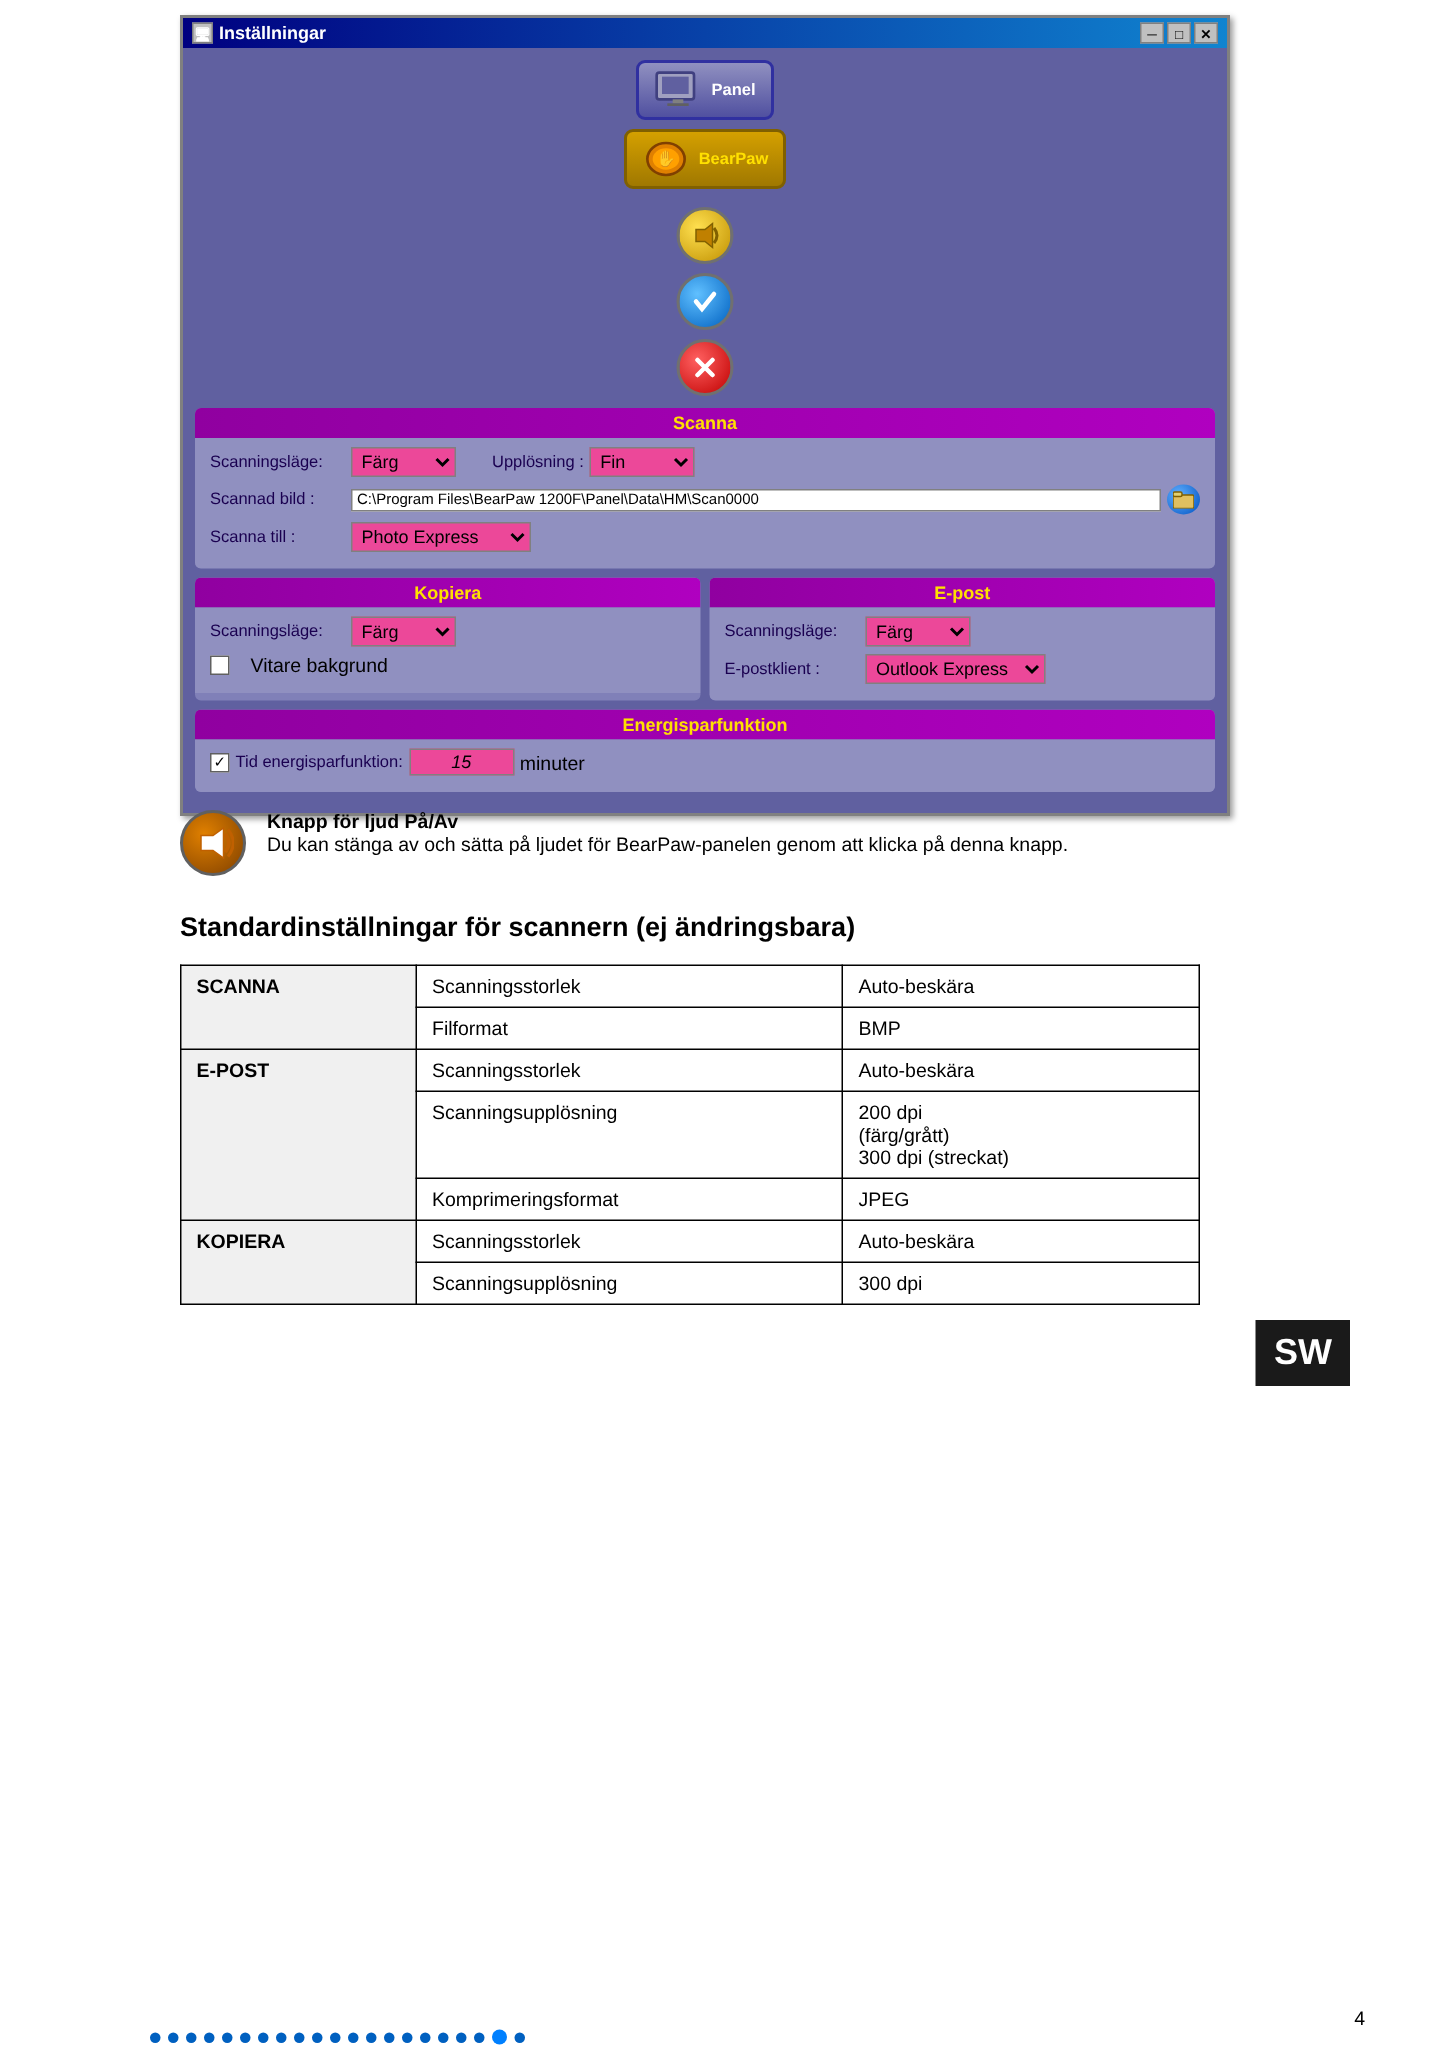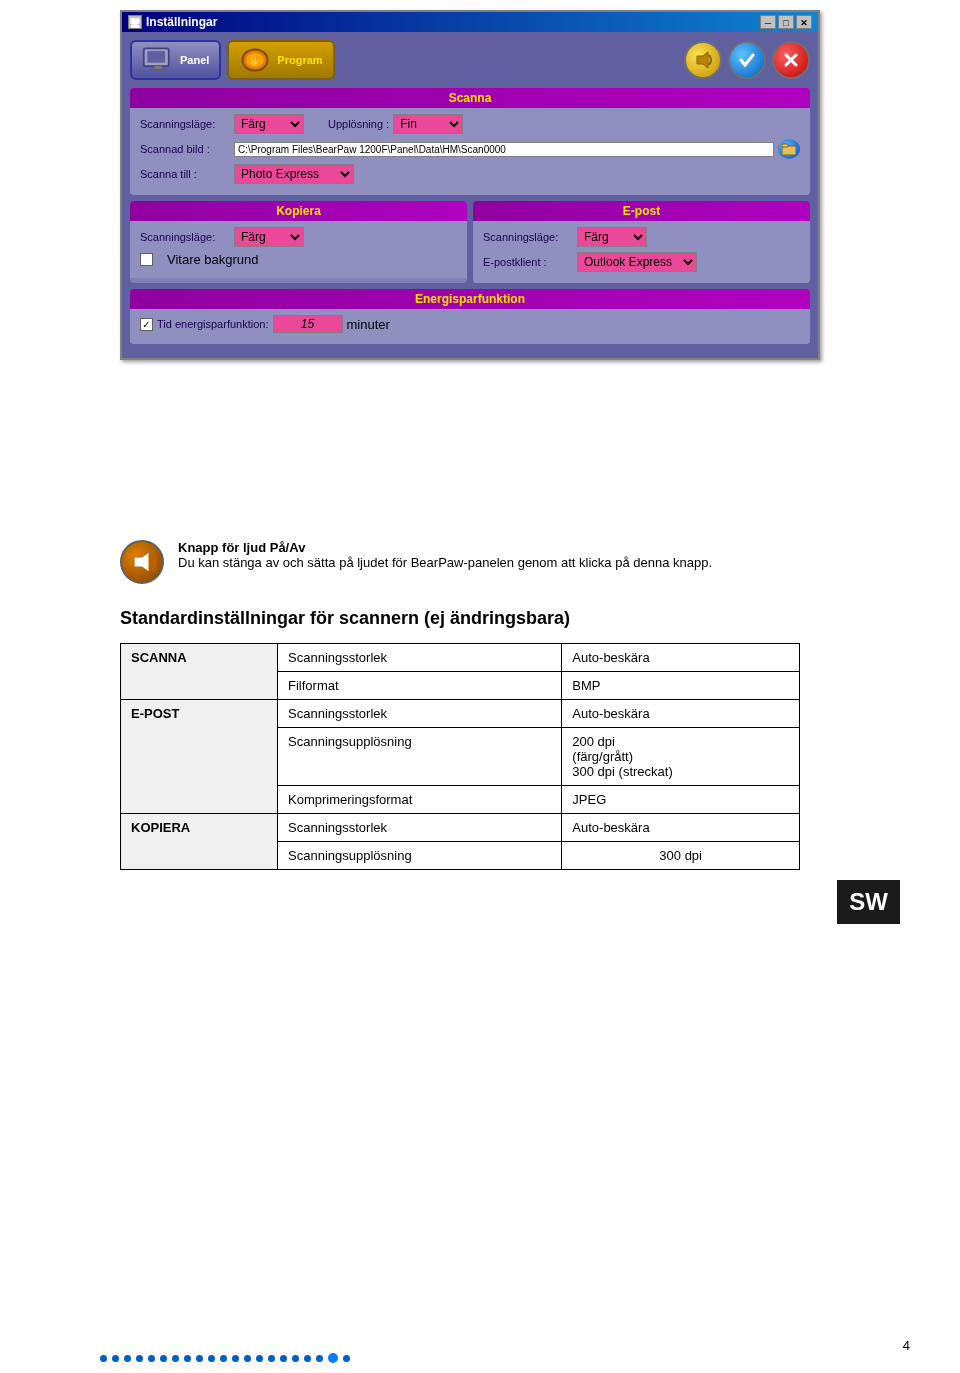--- a/index.html
+++ b/index.html
@@ -59,20 +59,21 @@
       background: #6060a0;
       padding: 8px;
     }
 
     
     .toolbar {
       display: flex;
       align-items: center;
       gap: 6px;
       margin-bottom: 8px;
+      flex-direction: column;
     }
     .toolbar-btn {
       background: linear-gradient(to bottom, #9090c0, #5050a0);
       border: 2px solid #3030a0;
       border-radius: 6px;
       color: white;
       font-size: 11px;
       font-weight: bold;
       padding: 4px 10px;
       cursor: pointer;
@@ -313,21 +314,21 @@
         <span>Panel</span>
       </button>
       <button class="toolbar-btn active">
         <div class="toolbar-btn-icon">
           <svg width="36" height="30" viewBox="0 0 36 30">
             <ellipse cx="18" cy="15" rx="14" ry="12" fill="#e08000" stroke="#804000" stroke-width="2"></ellipse>
             <ellipse cx="18" cy="15" rx="10" ry="8" fill="#ffa000"></ellipse>
             <text x="18" y="19" text-anchor="middle" font-size="12" fill="#fff">✋</text>
           </svg>
         </div>
-        <span>Program</span>
+        <span>BearPaw</span>
       </button>
       <div class="toolbar-spacer"></div>
       <div class="round-btn yellow">
         <svg width="20" height="20" viewBox="0 0 20 20">
           <polygon points="4,6 10,6 15,2 15,18 10,14 4,14" fill="#c08000" stroke="#806000" stroke-width="1"></polygon>
           <path d="M16,5 Q20,10 16,15" stroke="#806000" stroke-width="2" fill="none"></path>
         </svg>
       </div>
       <div class="round-btn blue">
         <svg width="18" height="18" viewBox="0 0 18 18">
@@ -469,21 +470,21 @@
           <td>Komprimeringsformat</td>
           <td style="white-space: pre-line;">JPEG</td>
         </tr>
         <tr>
           <td class="cat-cell" rowspan="2">KOPIERA</td>
           <td>Scanningsstorlek</td>
           <td style="white-space: pre-line;">Auto-beskära</td>
         </tr>
         <tr>
           <td>Scanningsupplösning</td>
-          <td style="white-space: pre-line; text-align: center;">300 dpi</td>
+          <td style="white-space: pre-line;">300 dpi</td>
         </tr>
       </tbody>
   </table>
 </div>
 
 <div class="sw-badge">
   <span>SW</span>
 </div>
 
 <div class="page-number">

